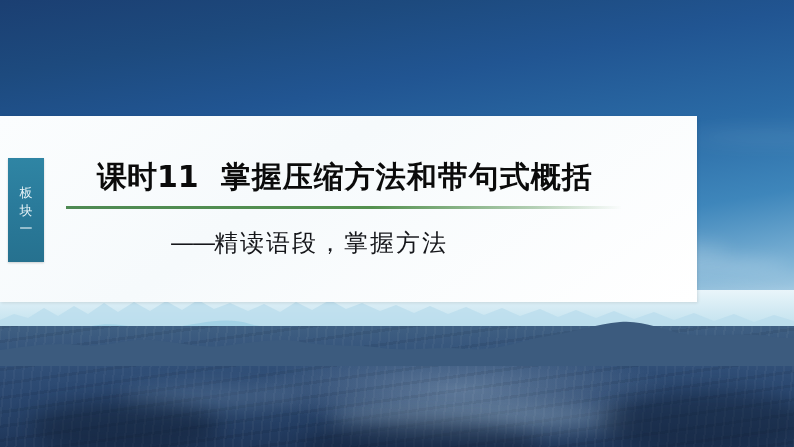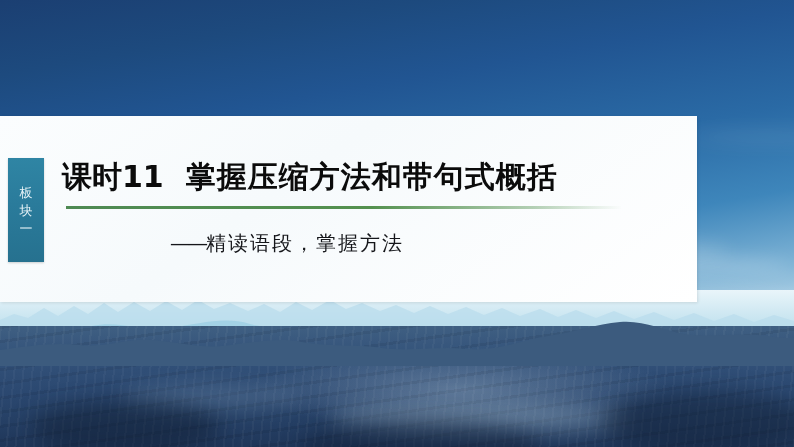--- a/index.html
+++ b/index.html
@@ -123,39 +123,40 @@
     width: 630px;
   }
   .main-title {
     font-size: 30px;
     line-height: 44px;
     font-weight: bold;
     color: #0b0b0b;
     letter-spacing: 1px;
     white-space: nowrap;
     font-family: "DejaVu Sans", "Liberation Sans", sans-serif;
+    margin-left: 35px;
   }
   .main-title .course {
     letter-spacing: 0px;
   }
   .main-title .gap {
     display: inline-block;
     width: 22px;
   }
   .green-rule {
     position: absolute;
     left: 66px; top: 206px;
     width: 556px;
     height: 3px;
     background: linear-gradient(90deg, #4e8a53 0%, #54914f 55%, rgba(120,170,120,0.55) 84%, rgba(190,215,190,0.0) 100%);
   }
   .subtitle {
     position: absolute;
     left: 170px; top: 222px;
-    font-size: 20px;
+    font-size: 24px;
     line-height: 42px;
     color: #15161a;
     white-space: nowrap;
     font-family: "DejaVu Serif", "Liberation Serif", serif;
     letter-spacing: 2px;
   }
   .subtitle .dash {
     letter-spacing: -2px;
   }
 </style>

